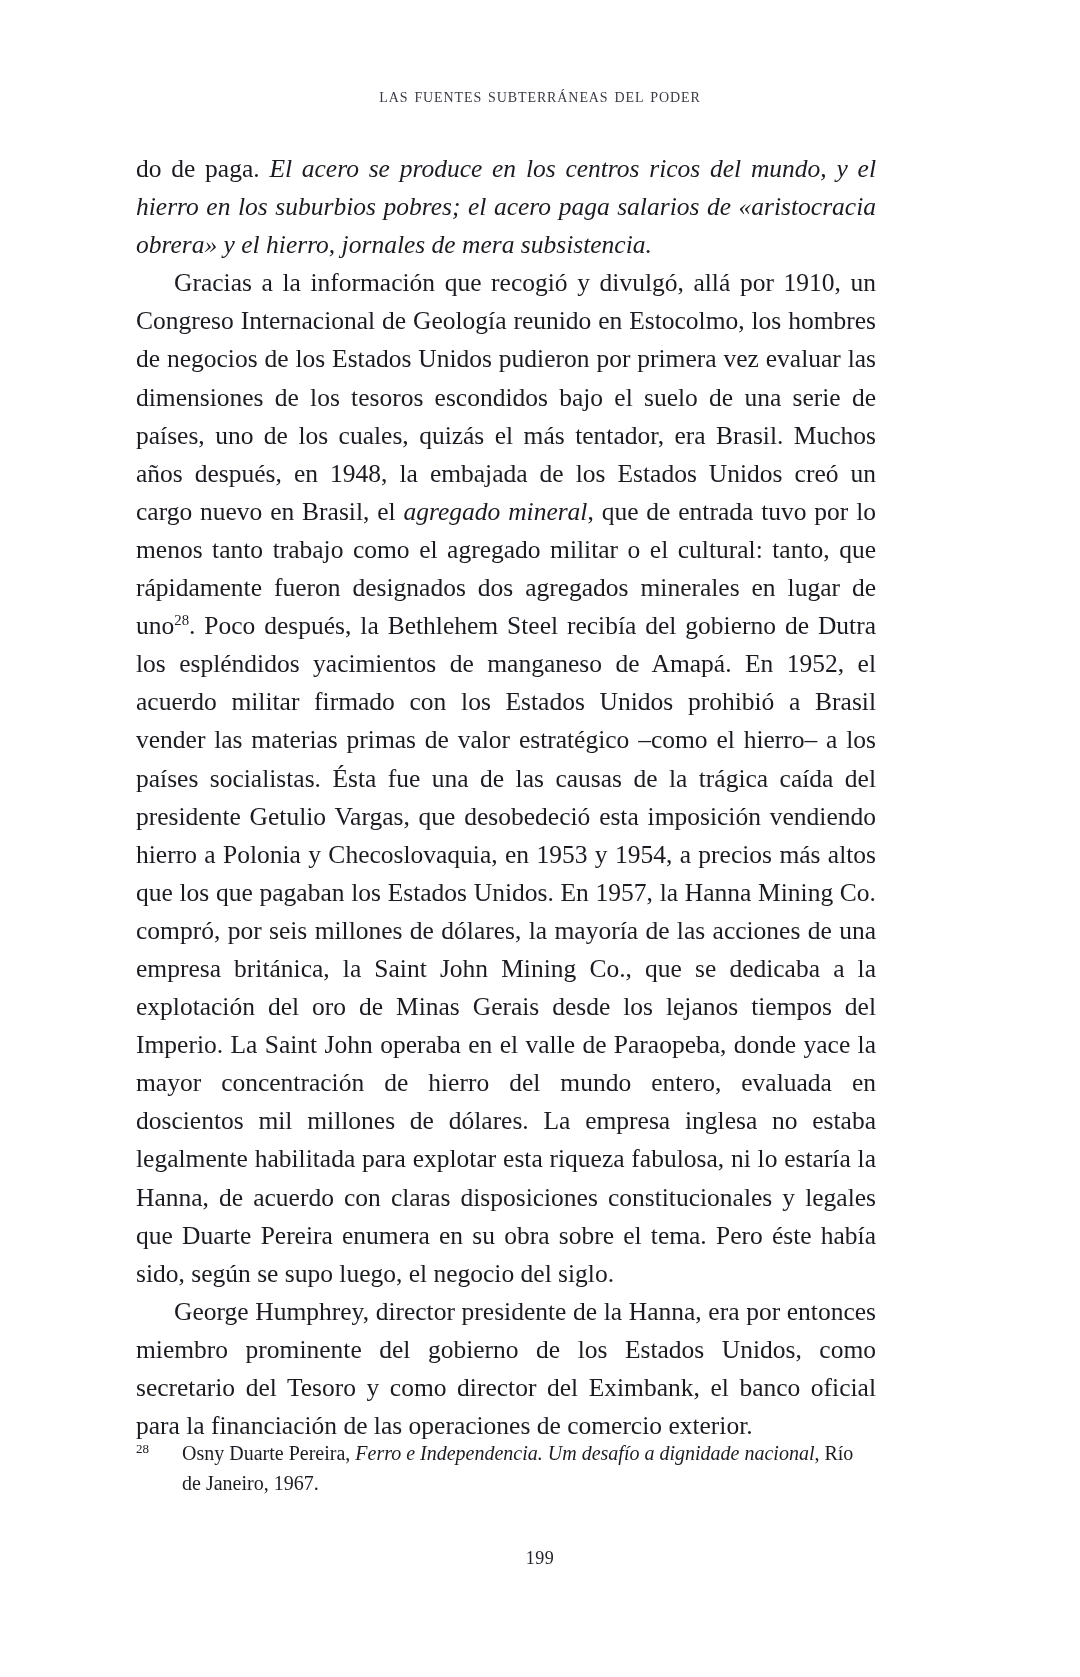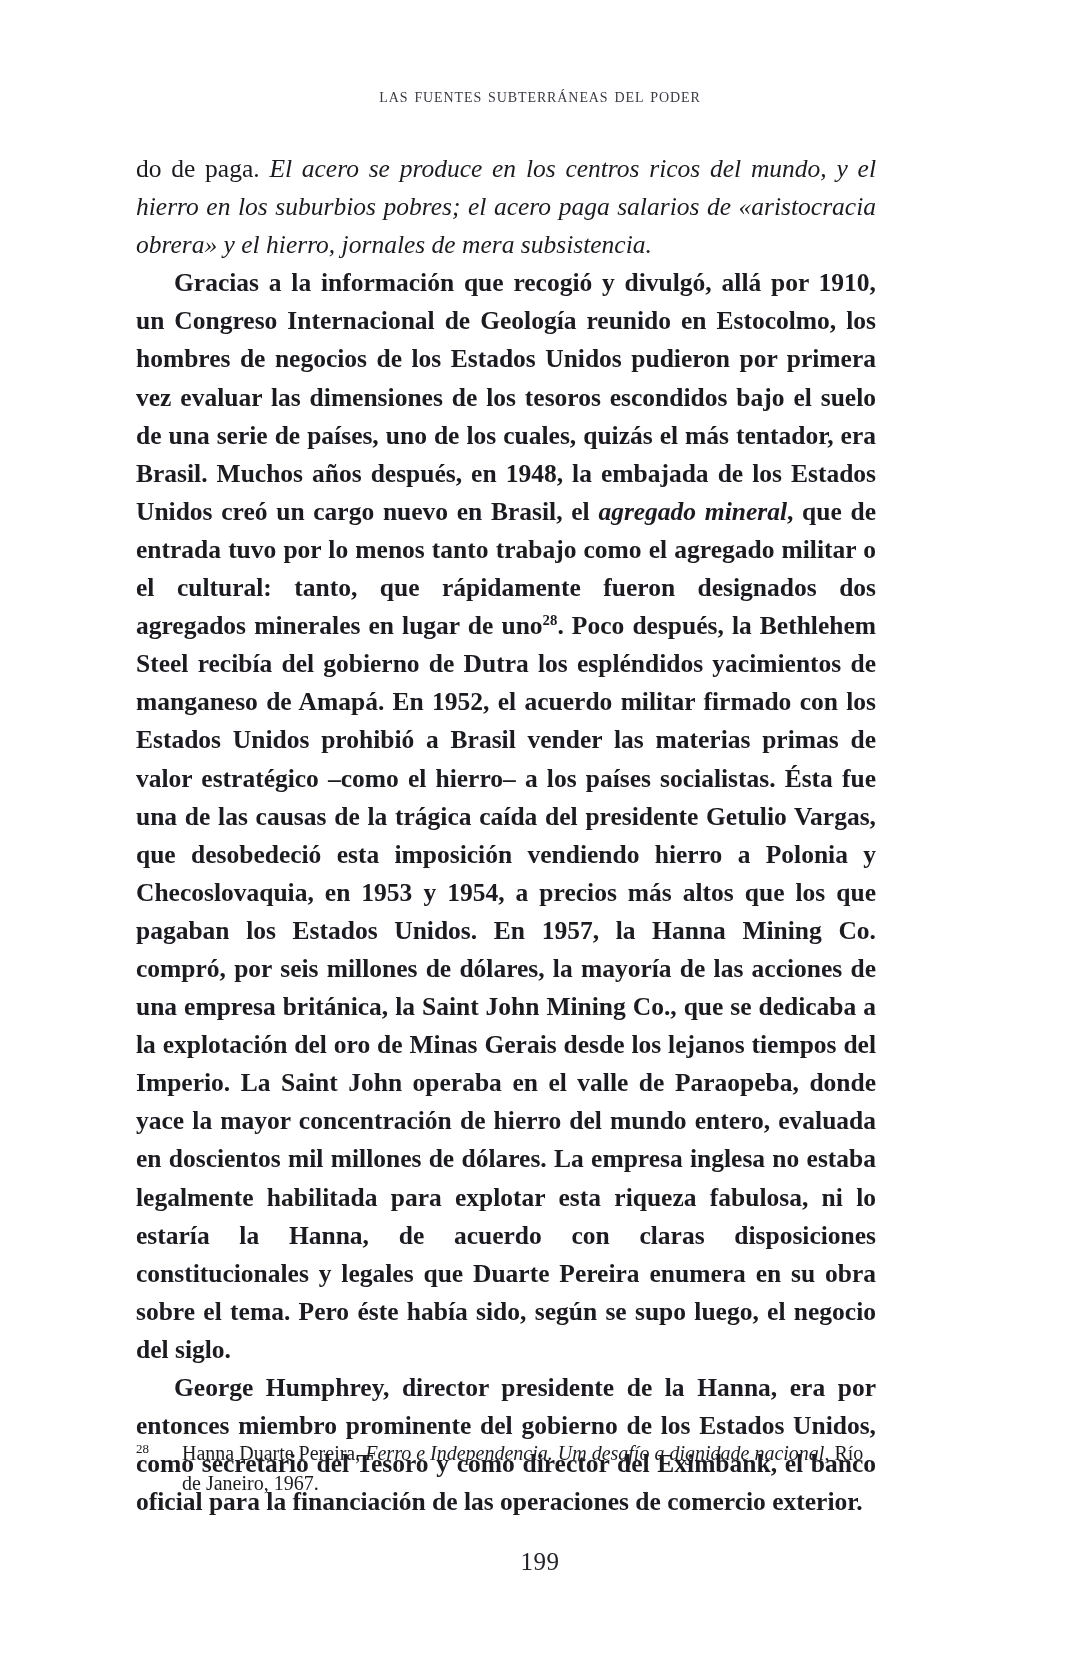--- a/index.html
+++ b/index.html
@@ -50,21 +50,21 @@
 
   p.body {
     margin: 0;
     font-size: 25.5px;
     line-height: 38.1px;
     text-align: justify;
     text-justify: inter-word;
     hyphens: none;
     color: #1b1b22;
   }
-  p.body.indent { text-indent: 38px; font-weight: bold; }
+  p.body.indent { text-indent: 38px; }
 
   i, .ital { font-style: italic; }
 
   sup.fnref {
     font-size: 0.58em;
     vertical-align: super;
     line-height: 0;
   }
 
   
@@ -90,21 +90,21 @@
     line-height: 22px;
   }
 
   
   .folio {
     position: absolute;
     left: 0;
     top: 1548px;
     width: 1080px;
     text-align: center;
-    font-size: 25px;
+    font-size: 18px;
     color: #22222a;
     letter-spacing: 0.5px;
   }
 </style>
 </head>
 <body>
 
 <div class="page">
 
   <div class="running-head">Las fuentes subterráneas del poder</div>
@@ -114,19 +114,19 @@
     <p class="body"><span>do de paga. </span><i>El acero se produce en los centros ricos del mundo, y el hierro en los suburbios pobres; el acero paga salarios de «aristocracia obrera» y el hierro, jornales de mera subsistencia.</i></p>
 
     <p class="body indent"><span>Gracias a la información que recogió y divulgó, allá por 1910, un Congreso Internacional de Geología reunido en Estocolmo, los hombres de negocios de los Estados Unidos pudieron por primera vez evaluar las dimensiones de los tesoros escondidos bajo el suelo de una serie de países, uno de los cuales, quizás el más tentador, era Brasil. Muchos años después, en 1948, la embajada de los Estados Unidos creó un cargo nuevo en Brasil, el </span><i>agregado mineral</i><span>, que de entrada tuvo por lo menos tanto trabajo como el agregado militar o el cultural: tanto, que rápidamente fueron designados dos agregados minerales en lugar de uno</span><sup class="fnref">28</sup><span>. Poco después, la Bethlehem Steel recibía del gobierno de Dutra los espléndidos yacimientos de manganeso de Amapá. En 1952, el acuerdo militar firmado con los Estados Unidos prohibió a Brasil vender las materias primas de valor estratégico –como el hierro– a los países socialistas. Ésta fue una de las causas de la trágica caída del presidente Getulio Vargas, que desobedeció esta imposición vendiendo hierro a Polonia y Checoslovaquia, en 1953 y 1954, a precios más altos que los que pagaban los Estados Unidos. En 1957, la Hanna Mining Co. compró, por seis millones de dólares, la mayoría de las acciones de una empresa británica, la Saint John Mining Co., que se dedicaba a la explotación del oro de Minas Gerais desde los lejanos tiempos del Imperio. La Saint John operaba en el valle de Paraopeba, donde yace la mayor concentración de hierro del mundo entero, evaluada en doscientos mil millones de dólares. La empresa inglesa no estaba legalmente habilitada para explotar esta riqueza fabulosa, ni lo estaría la Hanna, de acuerdo con claras disposiciones constitucionales y legales que Duarte Pereira enumera en su obra sobre el tema. Pero éste había sido, según se supo luego, el negocio del siglo.</span></p>
 
     <p class="body indent"><span>George Humphrey, director presidente de la Hanna, era por entonces miembro prominente del gobierno de los Estados Unidos, como secretario del Tesoro y como director del Eximbank, el banco oficial para la financiación de las operaciones de comercio exterior.</span></p>
 
   </div>
 
   <div class="footnote-area">
     <div class="footnote">
-      <span class="fn-num">28</span><span>Hanna Duarte Pereira, </span><i>Ferro e Independencia. Um desafío a dignidade nacional</i><span>, Río de Janeiro, 1967.</span>
+      <span class="fn-num">28</span><span>Osny Duarte Pereira, </span><i>Ferro e Independencia. Um desafío a dignidade nacional</i><span>, Río de Janeiro, 1967.</span>
     </div>
   </div>
 
   <div class="folio">199</div>
 
 </div>
 
 </body></html>

